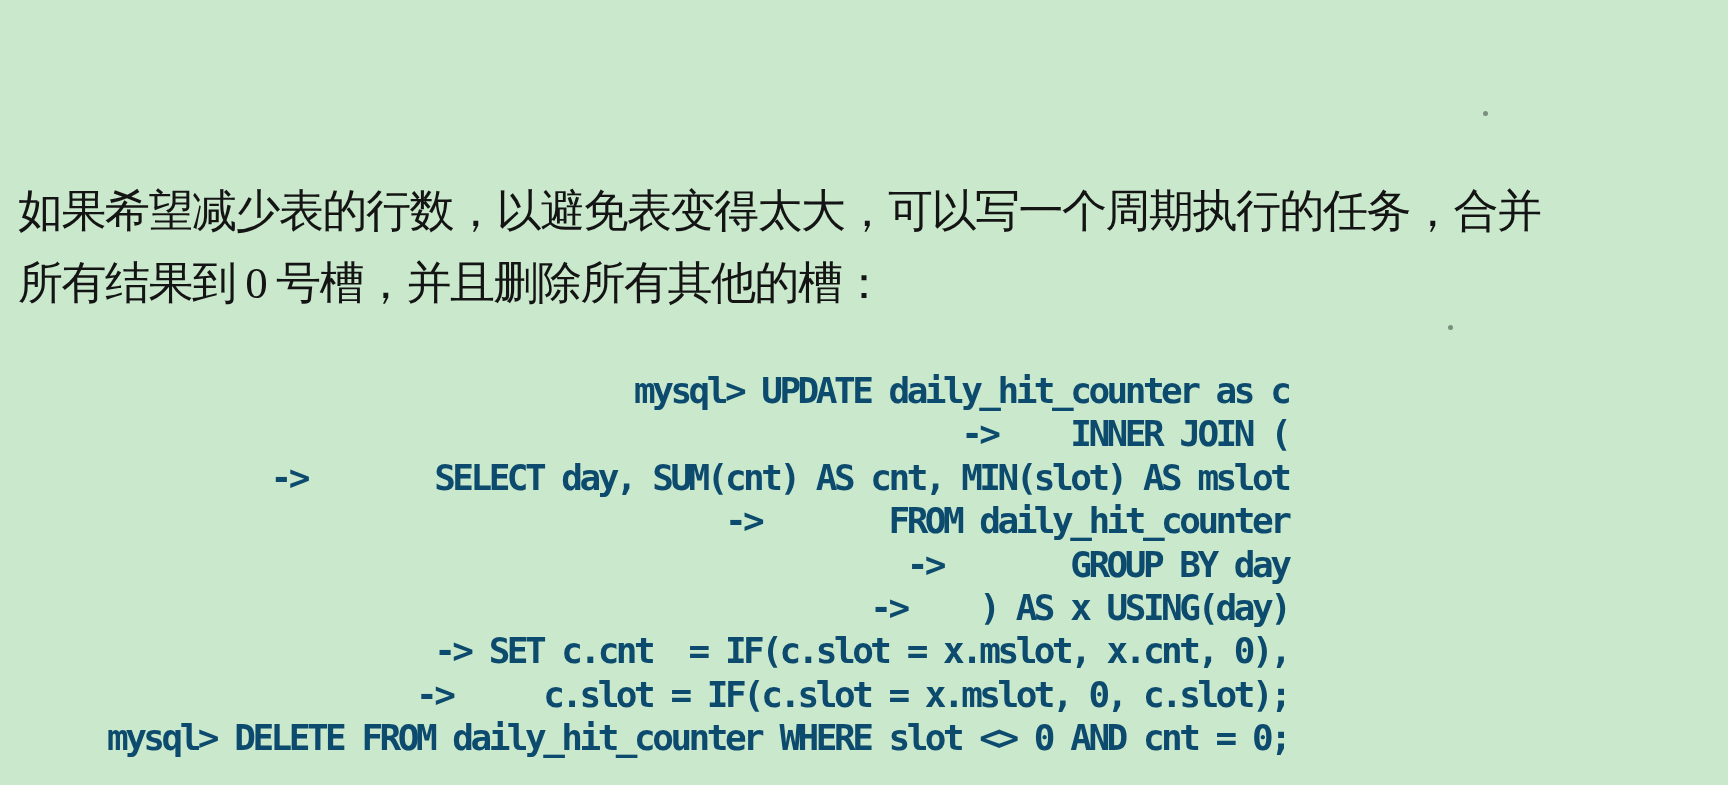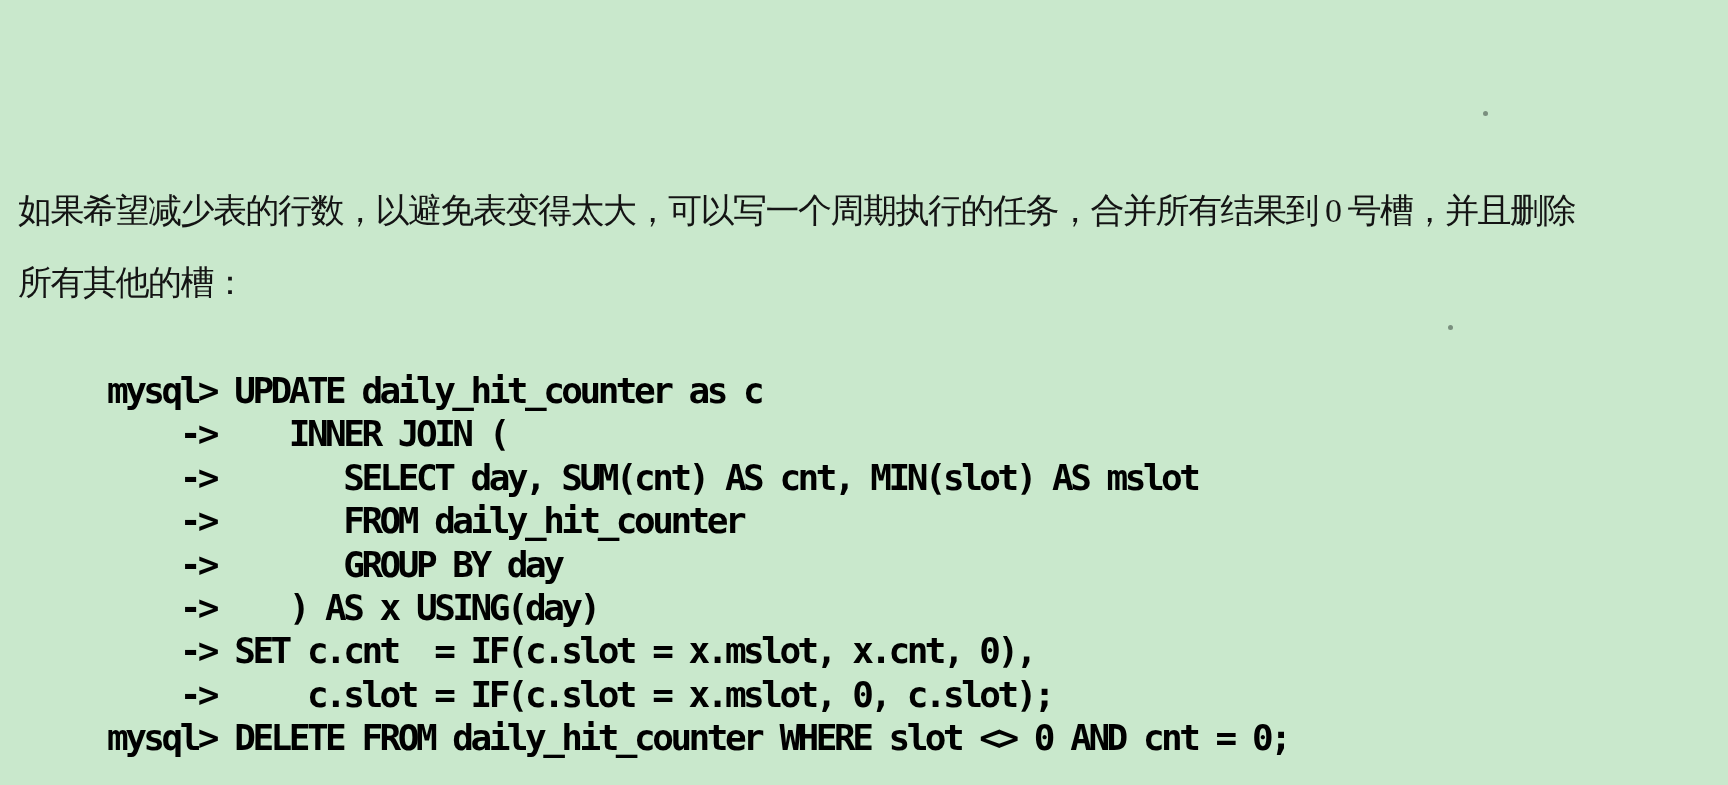--- a/index.html
+++ b/index.html
@@ -30,21 +30,21 @@
     white-space: pre;
   }
   #code-top { top: 11px; }
   #code-bottom { top: 369px; }
   .para {
     position: absolute;
     left: 18px;
     top: 175px;
     width: 1562px;
     font-family: "Liberation Serif", "DejaVu Serif", serif;
-    font-size: 34px;
+    font-size: 45px;
     line-height: 72px;
     letter-spacing: -1.5px;
     color: #141414;
     text-align: left;
   }
   .speck {
     position: absolute;
     width: 5px;
     height: 5px;
     border-radius: 50%;
@@ -55,21 +55,21 @@
   #speck-2 { left: 1448px; top: 325px; }
 </style>
 </head>
 <body style="background: rgb(201, 232, 204);">
 
 <div class="page">
 
 
   <div class="para">如果希望减少表的行数，以避免表变得太大，可以写一个周期执行的任务，合并所有结果到 0 号槽，并且删除所有其他的槽：</div>
 
-  <pre id="code-bottom" class="code" style="color: #000000;">mysql&gt; UPDATE daily_hit_counter as c
+  <pre id="code-bottom" class="code" style="color: #0c4a6e; text-align: right;">mysql&gt; UPDATE daily_hit_counter as c
     -&gt;    INNER JOIN (
     -&gt;       SELECT day, SUM(cnt) AS cnt, MIN(slot) AS mslot
     -&gt;       FROM daily_hit_counter
     -&gt;       GROUP BY day
     -&gt;    ) AS x USING(day)
     -&gt; SET c.cnt  = IF(c.slot = x.mslot, x.cnt, 0),
     -&gt;     c.slot = IF(c.slot = x.mslot, 0, c.slot);
 mysql&gt; DELETE FROM daily_hit_counter WHERE slot &lt;&gt; 0 AND cnt = 0;</pre>
 
   <div id="speck-1" class="speck"></div>

